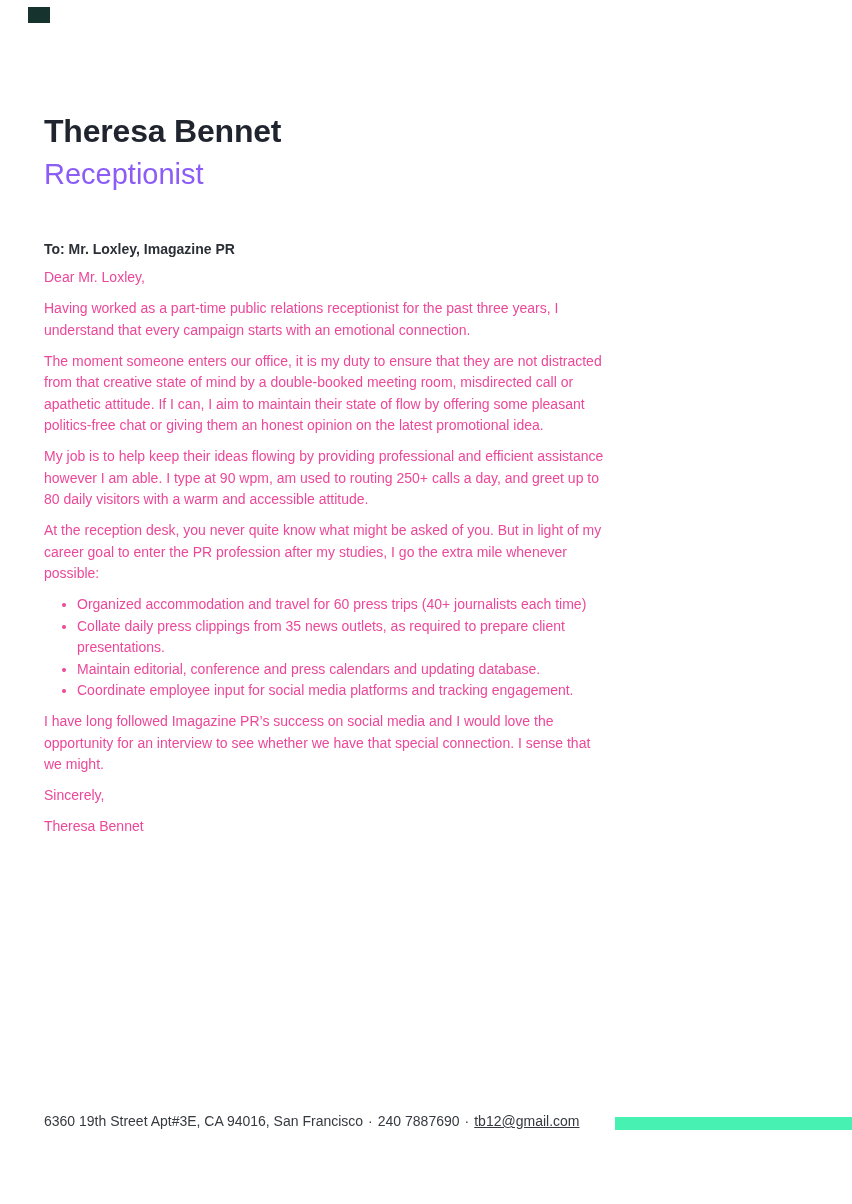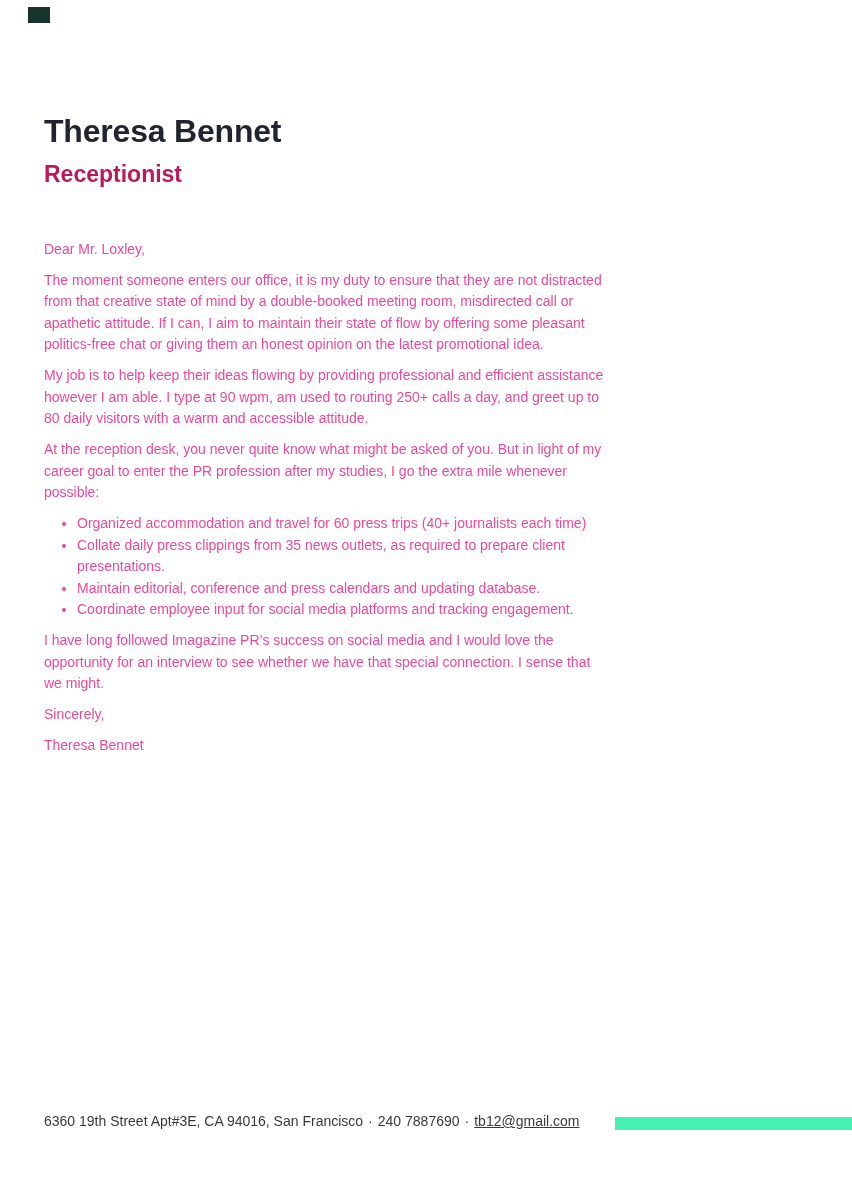--- a/index.html
+++ b/index.html
@@ -29,24 +29,24 @@
   }
   h1.name {
     font-size: 32px;
     font-weight: 700;
     line-height: 1.15;
     letter-spacing: -0.2px;
     color: #1f242e;
     margin: 0 0 9px 0;
   }
   .subtitle {
-    font-size: 23px;
-    font-weight: 700;
+    font-size: 29px;
+    font-weight: 400;
     line-height: 30px;
-    color: #be185d;
+    color: #8b5cf6;
     margin: 0 0 50px 0;
   }
   .recipient {
     font-size: 14px;
     font-weight: 700;
     line-height: 21.5px;
     color: #2b2f36;
     margin: 0 0 7px 0;
   }
   p.body-p {
@@ -89,22 +89,24 @@
 
 <div class="page">
 
   <div class="corner-square" style="background: rgb(22, 51, 45);"></div>
 
   <div class="content">
 
     <h1 class="name">Theresa Bennet</h1>
     <div class="subtitle">Receptionist</div>
 
+    <div class="recipient">To: Mr. Loxley, Imagazine PR</div>
     <p class="body-p">Dear Mr. Loxley,</p>
 
+    <p class="body-p">Having worked as a part-time public relations receptionist for the past three years, I understand that every campaign starts with an emotional connection.</p>
     <p class="body-p">The moment someone enters our office, it is my duty to ensure that they are not distracted from that creative state of mind by a double-booked meeting room, misdirected call or apathetic attitude. If I can, I aim to maintain their state of flow by offering some pleasant politics-free chat or giving them an honest opinion on the latest promotional idea.</p>
     <p class="body-p">My job is to help keep their ideas flowing by providing professional and efficient assistance however I am able. I type at 90 wpm, am used to routing 250+ calls a day, and greet up to 80 daily visitors with a warm and accessible attitude.</p>
     <p class="body-p">At the reception desk, you never quite know what might be asked of you. But in light of my career goal to enter the PR profession after my studies, I go the extra mile whenever possible:</p>
 
     <ul class="bullets">
       <li>Organized accommodation and travel for 60 press trips (40+ journalists each time)</li>
       <li>Collate daily press clippings from 35 news outlets, as required to prepare client presentations.</li>
       <li>Maintain editorial, conference and press calendars and updating database.</li>
       <li>Coordinate employee input for social media platforms and tracking engagement.</li>
     </ul>

